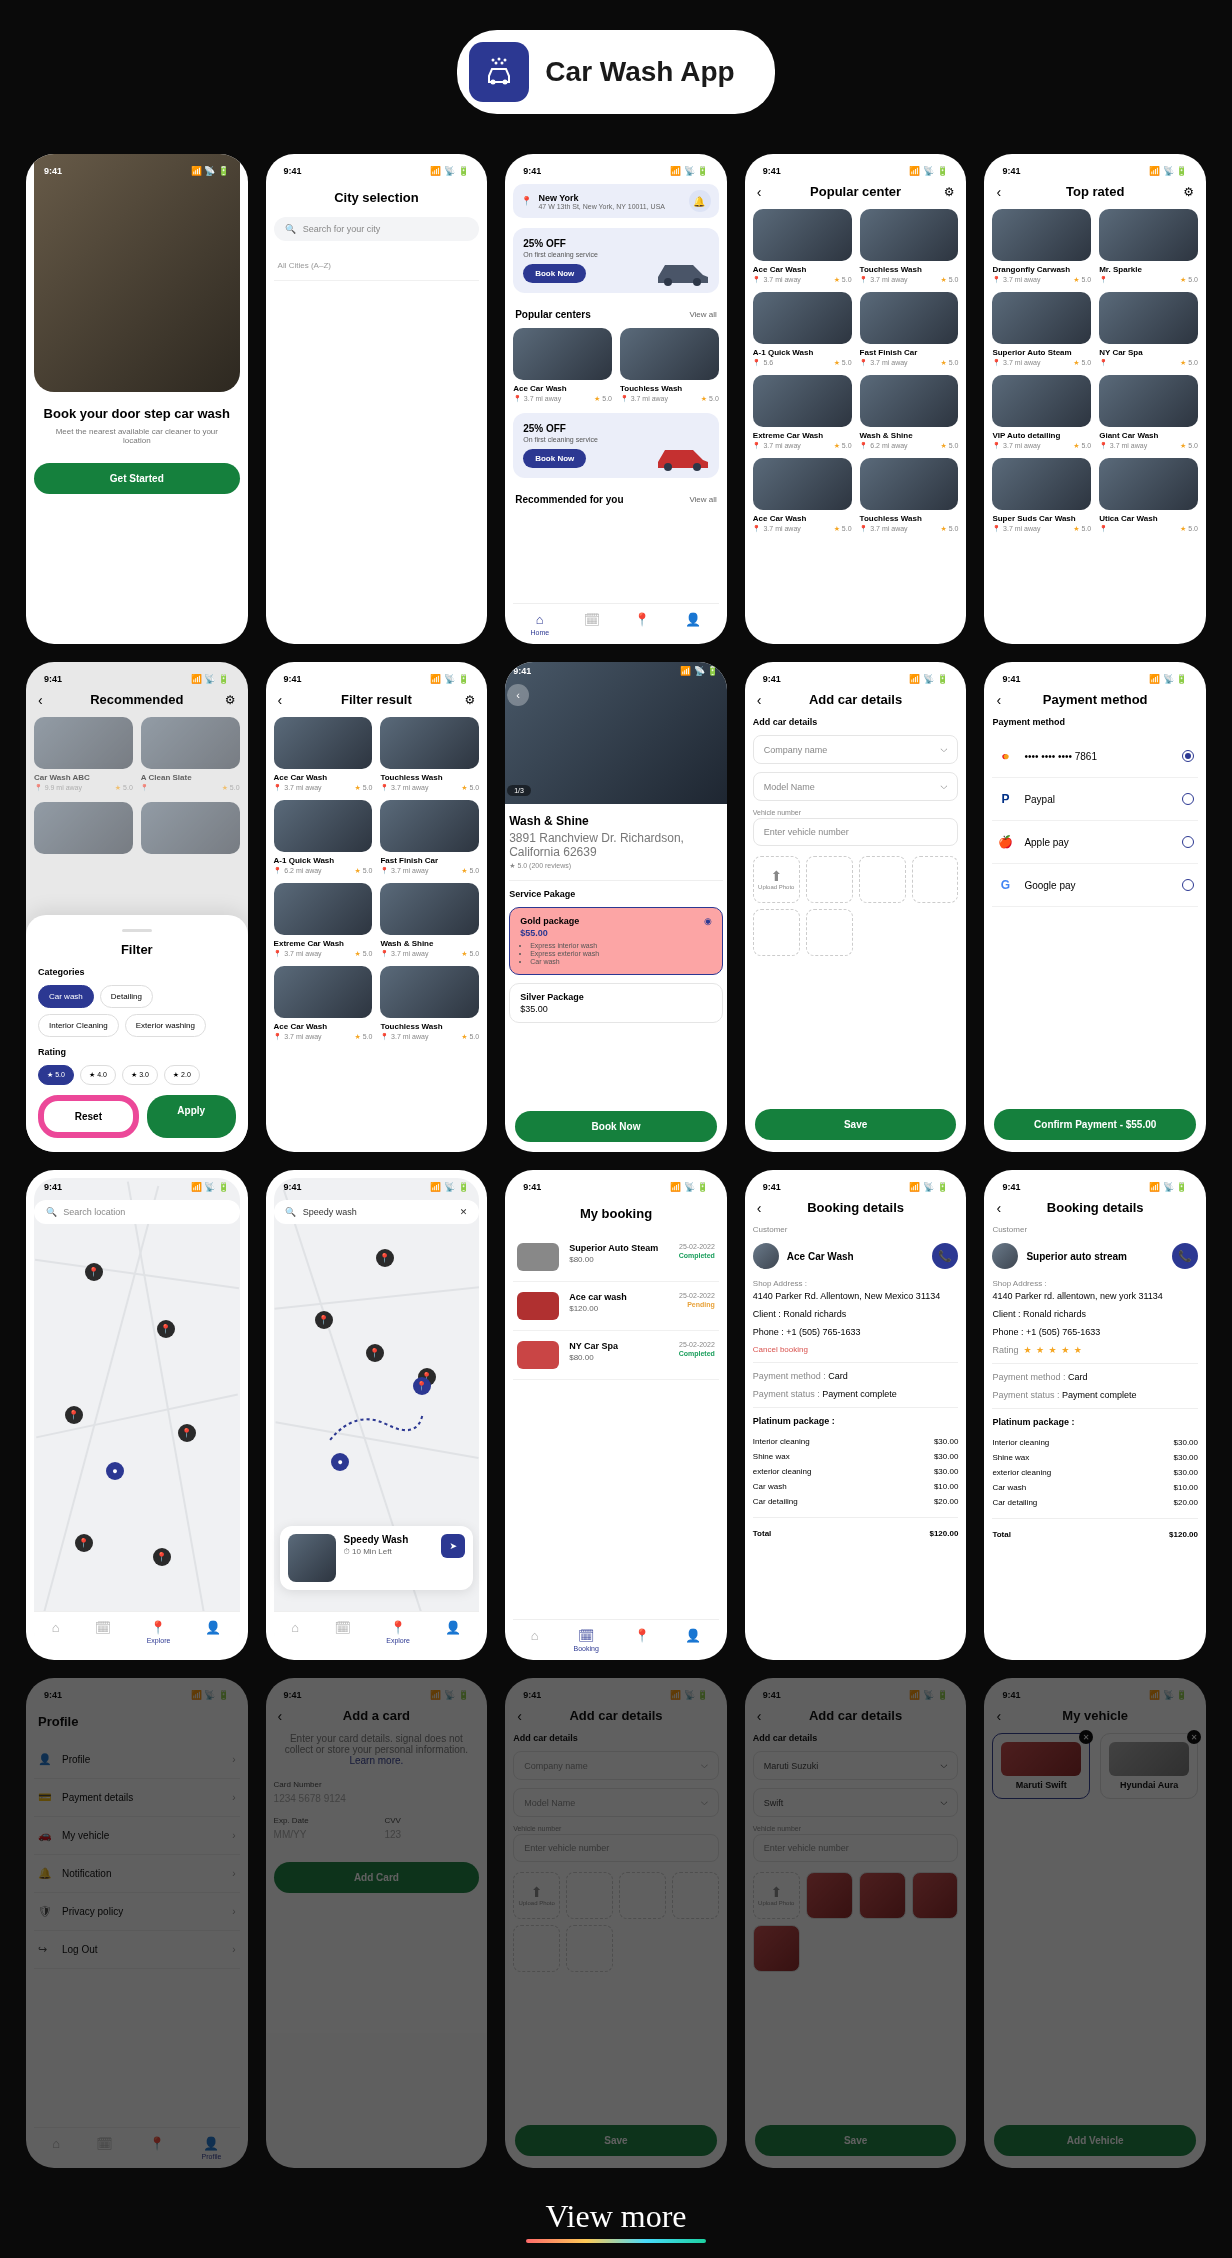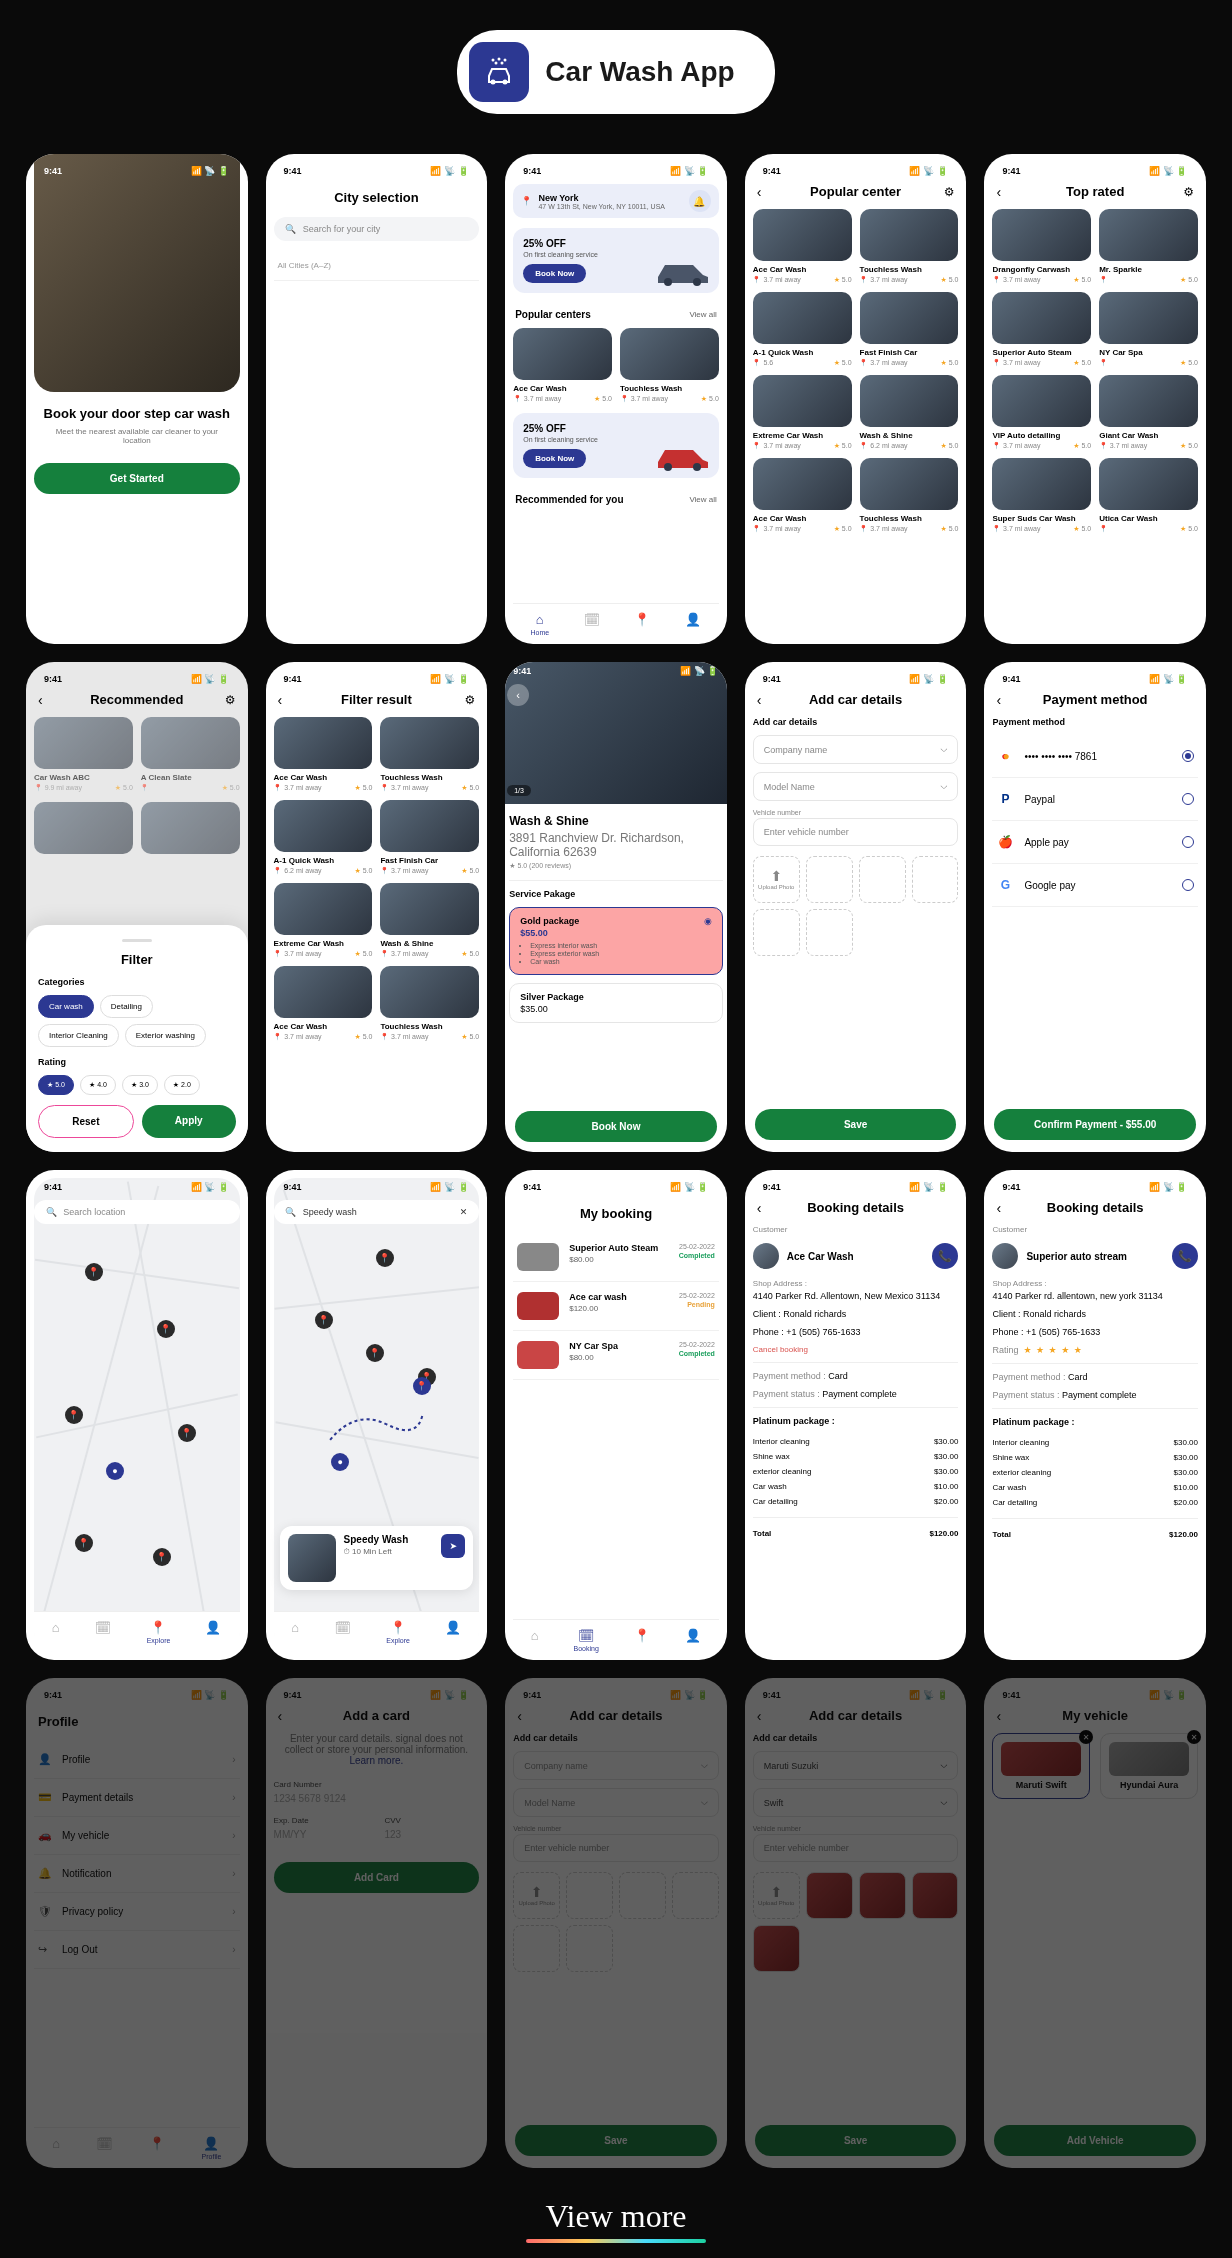--- a/index.html
+++ b/index.html
@@ -45,21 +45,21 @@
 .loc-txt { flex: 1; }
 .loc-city { font-size: 9px; font-weight: 700; }
 .loc-addr { font-size: 7px; color: #666; }
 .bell { width: 22px; height: 22px; background: #dde3f5; border-radius: 50%; display: flex; align-items: center; justify-content: center; font-size: 10px; }
 .sheet { position: absolute; bottom: 0; left: 0; right: 0; background: #fff; border-radius: 20px 20px 0 0; padding: 14px 12px; box-shadow: 0 -4px 20px rgba(0,0,0,0.1); }
 .sheet-handle { width: 30px; height: 3px; background: #ddd; border-radius: 2px; margin: 0 auto 10px; }
 .chips { display: flex; flex-wrap: wrap; gap: 6px; margin-bottom: 10px; }
 .chip { padding: 6px 10px; border-radius: 14px; font-size: 8px; border: 1px solid #ddd; }
 .chip.active { background: #2c3892; color: #fff; border-color: #2c3892; }
 .btn-row { display: flex; gap: 8px; }
-.btn-outline { flex: 1; background: #fff; border: 1px solid #ec4899; border-radius: 20px; padding: 10px; text-align: center; font-size: 10px; font-weight: 600; }
+.btn-outline { flex: 1; background: #fff; border: 6px solid #ec4899; border-radius: 20px; padding: 10px; text-align: center; font-size: 10px; font-weight: 600; }
 .btn-row .btn-primary { flex: 1; }
 .detail-hero { background: linear-gradient(135deg, #4a5a6a, #1d2530); height: 150px; margin: -8px -8px 0; border-radius: 26px 26px 0 0; position: relative; }
 .back-circ { position: absolute; top: 30px; left: 10px; width: 22px; height: 22px; background: rgba(255,255,255,0.3); border-radius: 50%; display: flex; align-items: center; justify-content: center; color: #fff; font-size: 11px; }
 .img-count { position: absolute; bottom: 8px; left: 10px; background: rgba(0,0,0,0.5); color: #fff; padding: 2px 7px; border-radius: 10px; font-size: 7px; }
 .detail-body { padding: 10px 4px; }
 .detail-name { font-size: 12px; font-weight: 700; margin-bottom: 3px; }
 .detail-addr { font-size: 12px; color: #777; margin-bottom: 3px; }
 .detail-rate { font-size: 7px; color: #888; margin-bottom: 10px; }
 .pkg { border: 1px solid #e5e5e5; border-radius: 10px; padding: 8px 10px; margin-bottom: 8px; }
 .pkg.sel { border-color: #2c3892; background: #fca5a5; }

